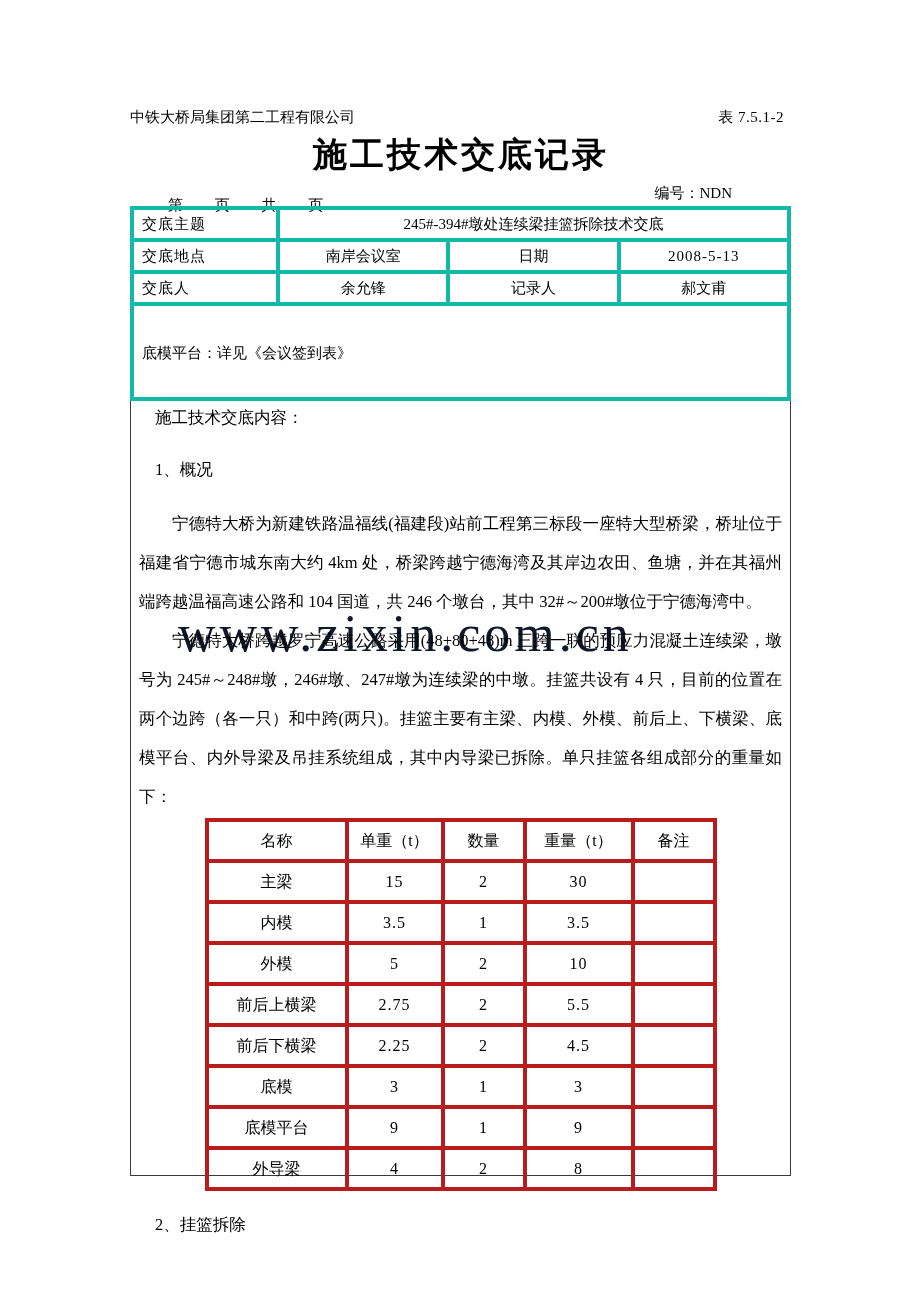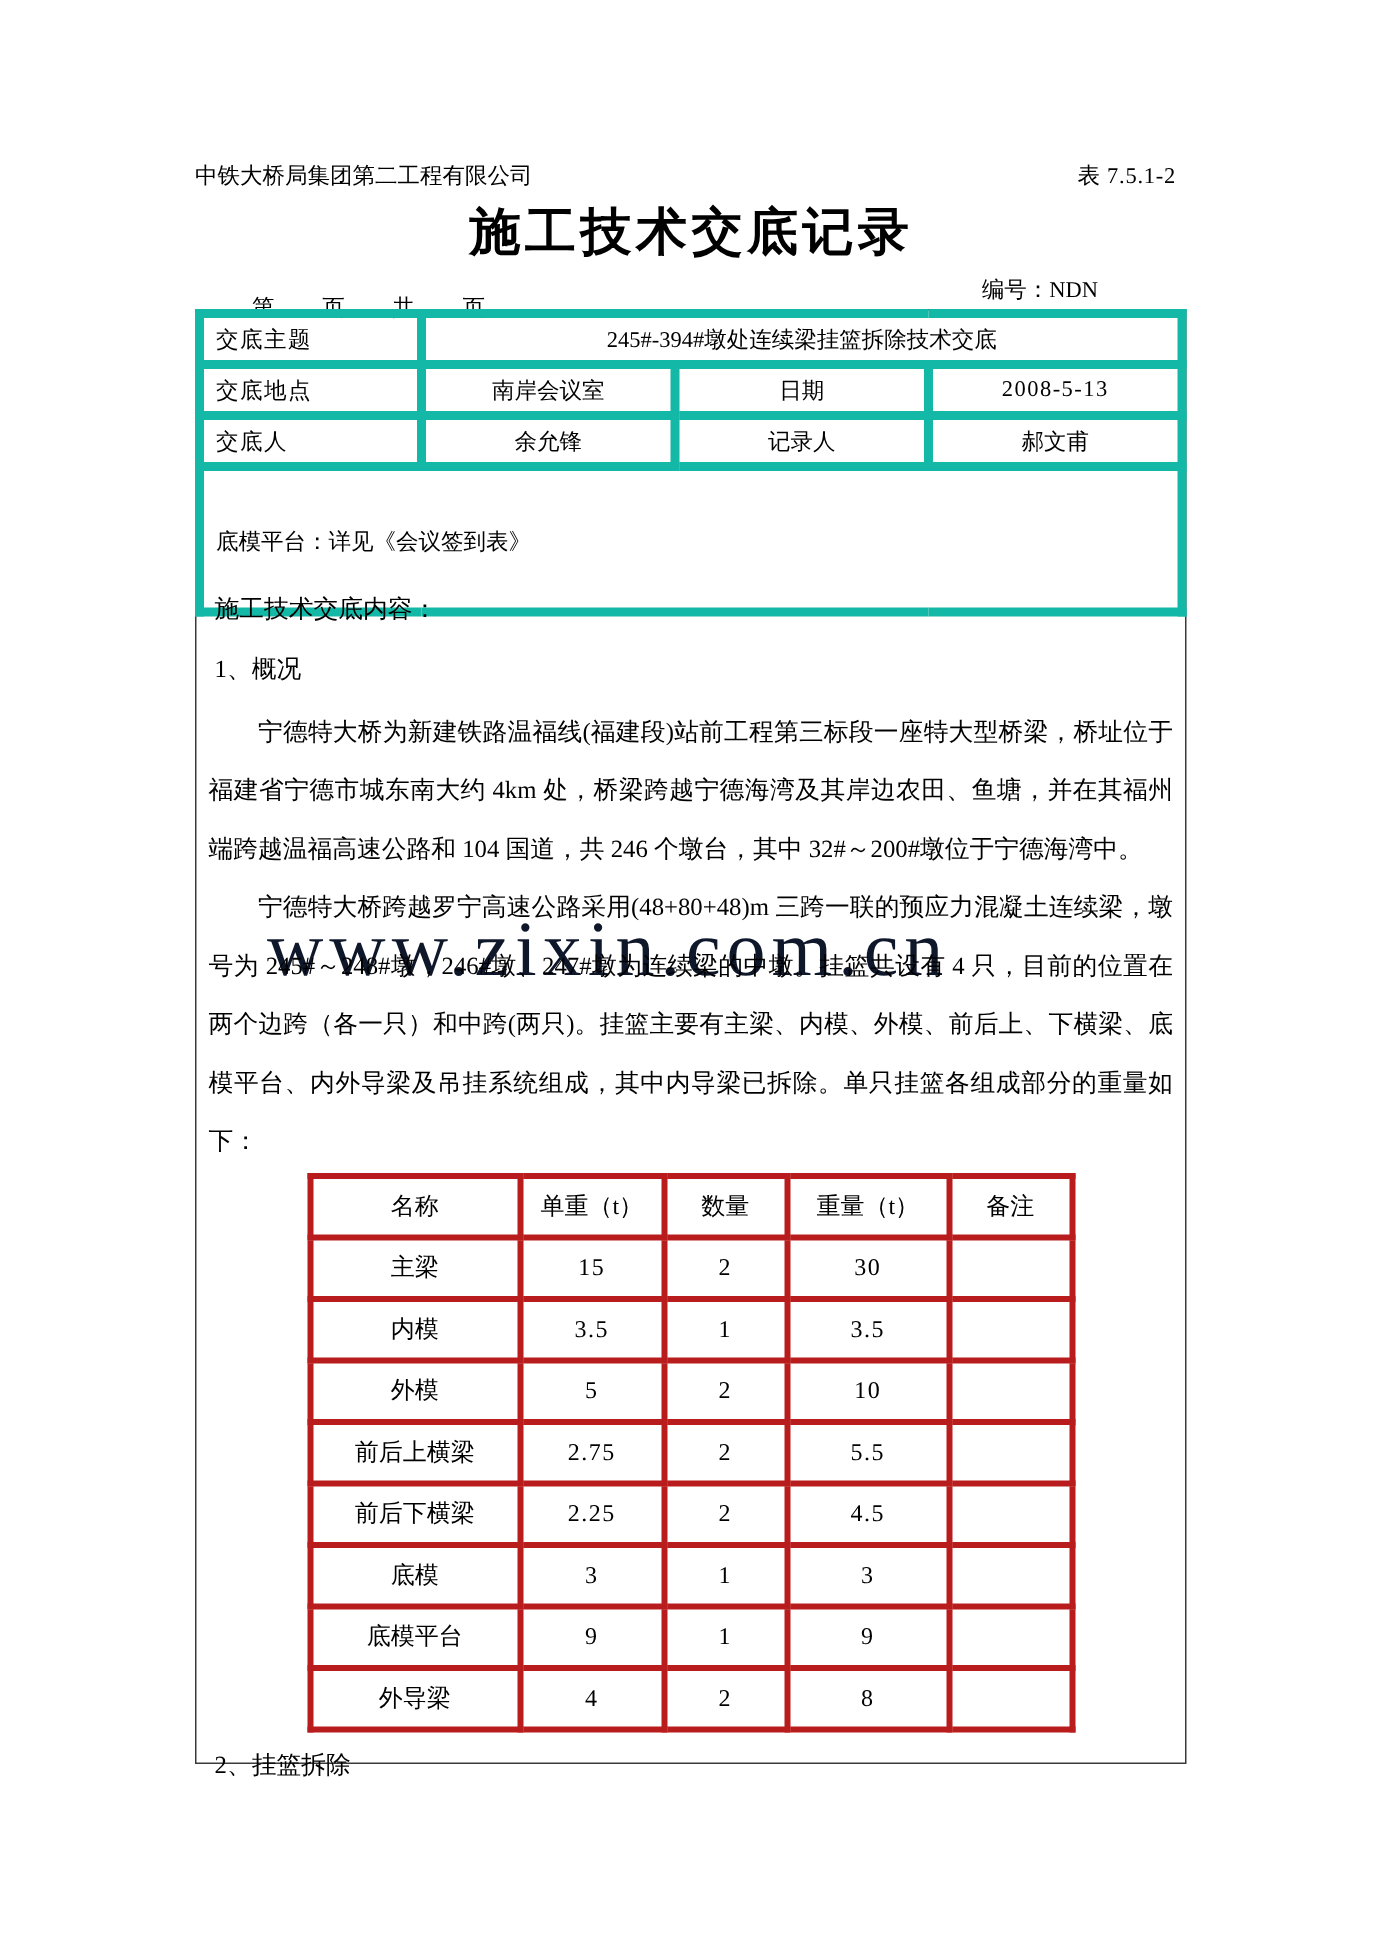--- a/index.html
+++ b/index.html
@@ -103,21 +103,21 @@
   .meta-table {
     position: absolute;
     left: 130px;
     top: 206px;
     width: 661px;
     border-collapse: collapse;
     table-layout: fixed;
     z-index: 2;
   }
   .meta-table td {
-    border: 6px solid #14b8a6;
+    border: 4px solid #14b8a6;
     font-size: 15px;
     height: 26px;
     padding: 1px 6px;
     vertical-align: middle;
     margin-top: 32px;
   }
   .meta-label {
     width: 128px;
     text-align: left;
     padding-left: 8px !important;
@@ -141,21 +141,21 @@
     top: 378px;
     width: 659px;
     height: 797px;
     z-index: 2;
     box-sizing: border-box;
     padding: 6px 8px 0 8px;
     font-size: 16.5px;
     line-height: 39px;
   }
   .content .section-title {
-    margin: 4px;
+    margin: 16px;
     font-size: 16.5px;
     line-height: 36px;
   }
   .content p {
     margin: 0;
     font-size: 16.5px;
     line-height: 39px;
     text-align: justify;
     text-justify: inter-ideograph;
   }

